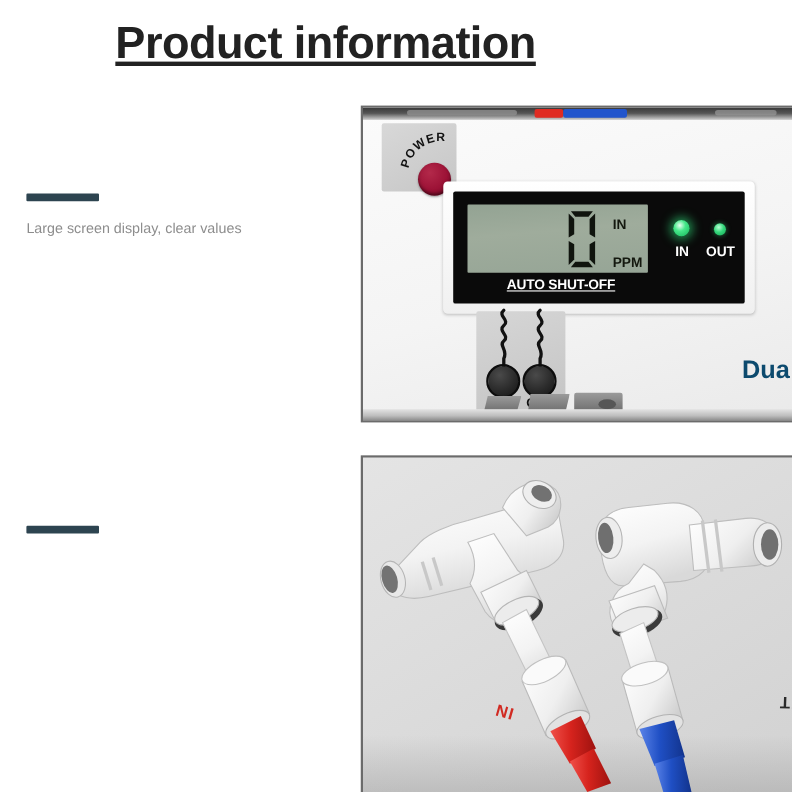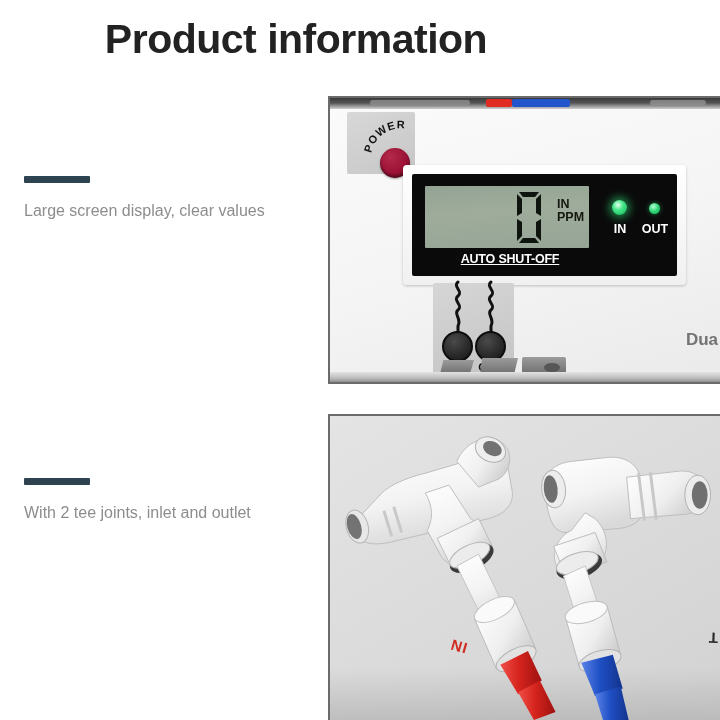--- a/index.html
+++ b/index.html
@@ -21,20 +21,21 @@
     position: absolute;
     left: 0;
     top: 16px;
     width: 592px;
     text-align: center;
     font-size: 41px;
     font-weight: bold;
     color: #222222;
     letter-spacing: -0.5px;
     line-height: 1.15;
+    text-decoration: underline;
   }
 
   
   .feature {
     position: absolute;
     left: 24px;
     width: 292px;
   }
   .feature-1 { top: 176px; }
   .feature-2 { top: 478px; }
@@ -48,21 +49,21 @@
   .feature-heading {
     margin-top: 17px;
     font-size: 30px;
     font-weight: bold;
     color: #2d4450;
     letter-spacing: -0.3px;
     line-height: 1.05;
   }
   .feature-sub {
     margin-top: 14px;
-    font-size: 16px;
+    font-size: 13px;
     color: #8d8d8d;
     line-height: 1.75;
     font-weight: normal;
   }
 
   
   .photo {
     position: absolute;
     border: 2px solid #6b6b6b;
     box-sizing: border-box;
@@ -200,21 +201,21 @@
   .lcd-units {
     position: absolute;
     left: 132px; top: 12px;
     width: 44px;
     color: #14180f;
     font-size: 12.5px;
     font-weight: bold;
     line-height: 1;
   }
   .lcd-units .u-in { display: block; }
-  .lcd-units .u-ppm { display: block; }
+  .lcd-units .u-ppm { display: block; margin-top: 22px; }
   .auto-shutoff {
     position: absolute;
     left: 18px; top: 78px;
     width: 160px;
     text-align: center;
     color: #ffffff;
     font-size: 12.5px;
     font-weight: bold;
     letter-spacing: -0.2px;
     text-decoration: underline;
@@ -309,23 +310,23 @@
     position: absolute;
     left: 22px; top: 6px;
     width: 16px; height: 9px;
     border-radius: 50%;
     background: #565656;
   }
 
   .dua-text {
     position: absolute;
     right: 2px; bottom: 32px;
-    font-size: 17px;
-    font-weight: bold;
-    color: #737373;
+    font-size: 23px;
+    font-weight: bold;
+    color: #0c4a6e;
     white-space: nowrap;
   }
 
   
   .tee-bg {
     position: absolute;
     left: 0; top: 0;
     width: 100%; height: 100%;
     background: linear-gradient(150deg, #e4e4e4 0%, #dcdcdc 45%, #d2d2d2 100%);
   }
@@ -365,21 +366,20 @@
 <div class="feature feature-1">
   <div class="accent-bar"></div>
   <div class="feature-sub">
     <div>Large screen display, clear values</div>
   </div>
 </div>
 
 <div class="feature feature-2">
   <div class="accent-bar"></div>
   <div class="feature-sub">
-    <div>With 2 tee joints, inlet and outlet</div>
   </div>
 </div>
 
 <div class="photo photo-meter">
   <div class="meter-body"></div>
 
   <div class="top-strip"></div>
   <div class="top-glint-a"></div>
   <div class="top-glint-b"></div>
   <div class="cable-red-top"></div>

